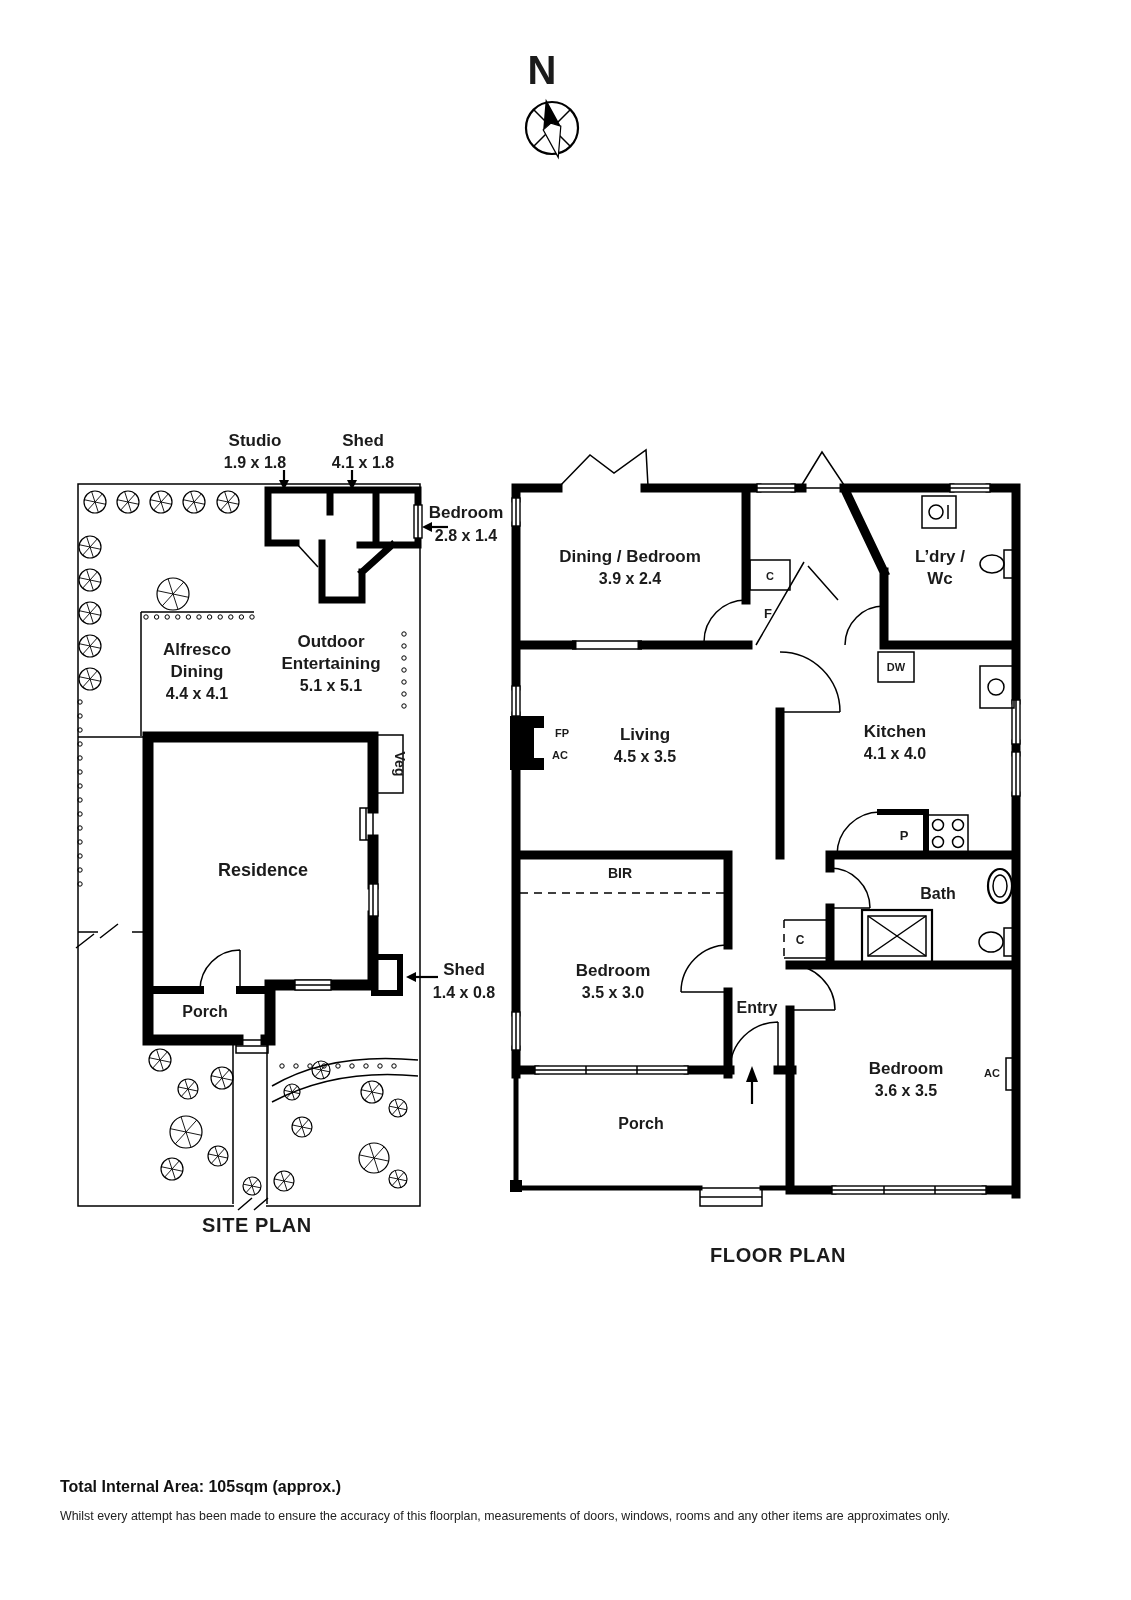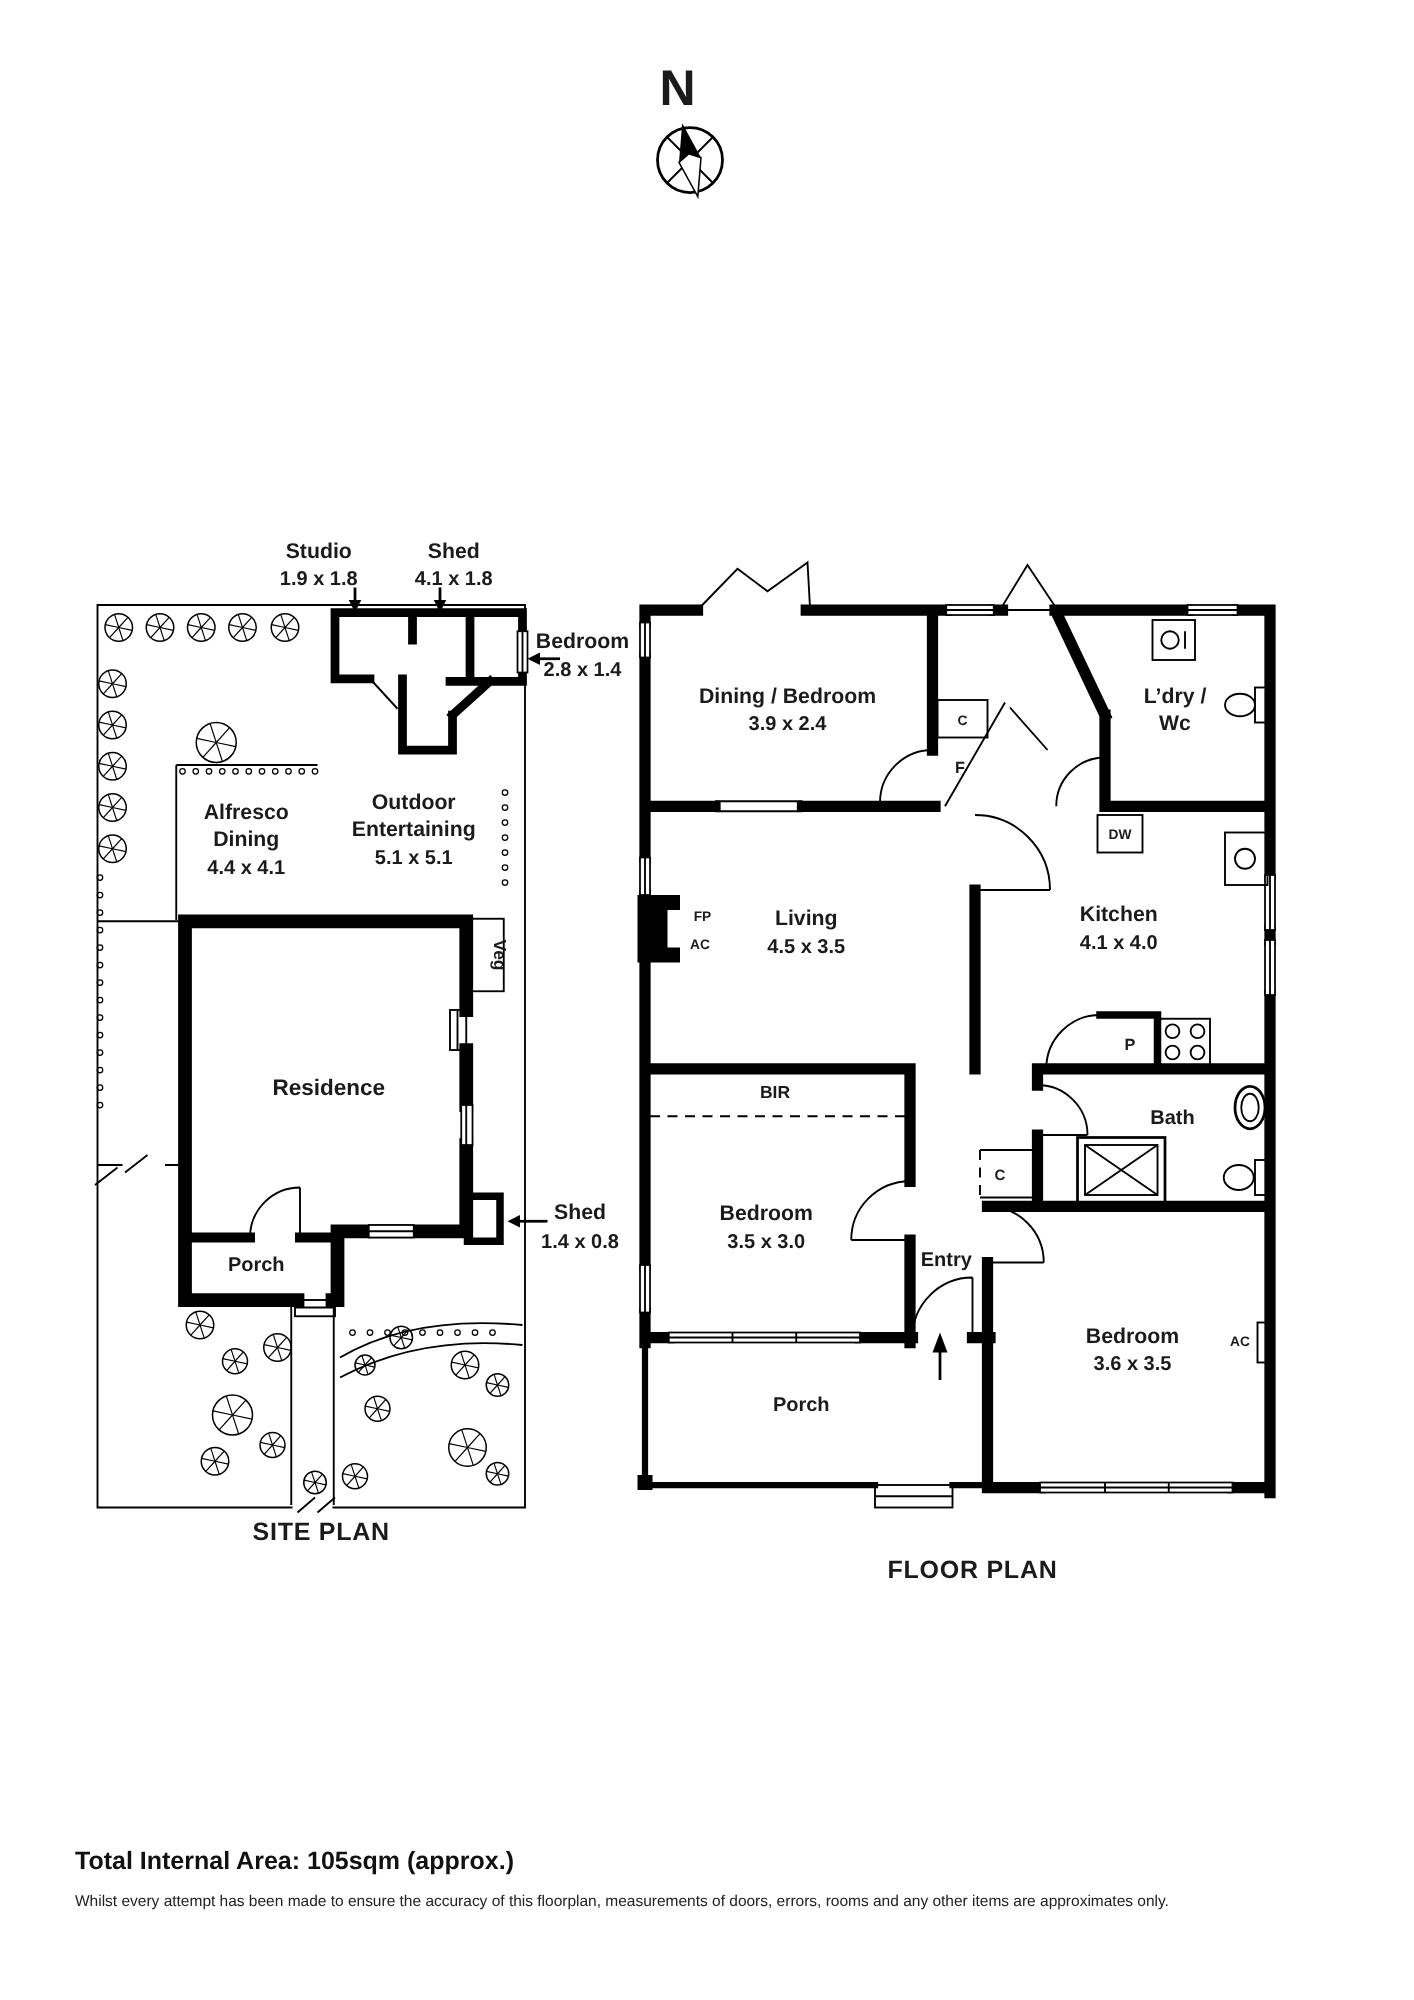--- a/index.html
+++ b/index.html
@@ -19,21 +19,21 @@
   .winr{fill:#fff;stroke:#000;stroke-width:1.4}
   .treec{fill:#fff;stroke:#000;stroke-width:1.2}
   .spoke{stroke:#000;stroke-width:.9}
   .dot{fill:none;stroke:#000;stroke-width:1}
   text{font-family:"Liberation Sans",sans-serif;font-weight:bold;fill:#1b1b1b;text-anchor:middle}
   .t18{font-size:18px}.t17{font-size:17px}.t16{font-size:16px}.t14{font-size:14px}
   .t13{font-size:13px}.t12{font-size:12px}.t11{font-size:11px}
   .cap{font-size:20px;letter-spacing:.6px}
   .north{font-size:40px}
   .footer{position:absolute;left:60px;top:1478px;width:1030px}
-  .total{font-weight:bold;font-size:20px;color:#111;margin-bottom:11px}
+  .total{font-weight:bold;font-size:16px;color:#111;margin-bottom:11px}
   .disc{font-size:12.4px;line-height:1.6;color:#222}
 </style>
 </head>
 <body>
 
 <div id="page">
 <svg width="1131" height="1600" viewBox="0 0 1131 1600">
 
   <g>
     <text class="north" x="542" y="84">N</text>
@@ -487,15 +487,15 @@
     <text class="t17" x="906" y="1074">Bedroom</text>
     <text class="t16" x="906" y="1096">3.6 x 3.5</text>
     <text class="t11" x="992" y="1077">AC</text>
     <text class="t16" x="641" y="1129">Porch</text>
     <text class="cap" x="778" y="1262">FLOOR PLAN</text>
   </g>
 </svg>
 
   <div class="footer">
     <div class="total">Total Internal Area: 105sqm (approx.)</div>
-    <div class="disc">Whilst every attempt has been made to ensure the accuracy of this floorplan, measurements of doors, errors, rooms and any other items are approximates only.</div>
+    <div class="disc">Whilst every attempt has been made to ensure the accuracy of this floorplan, measurements of doors, windows, rooms and any other items are approximates only.</div>
   </div>
 </div>
 
 </body></html>

